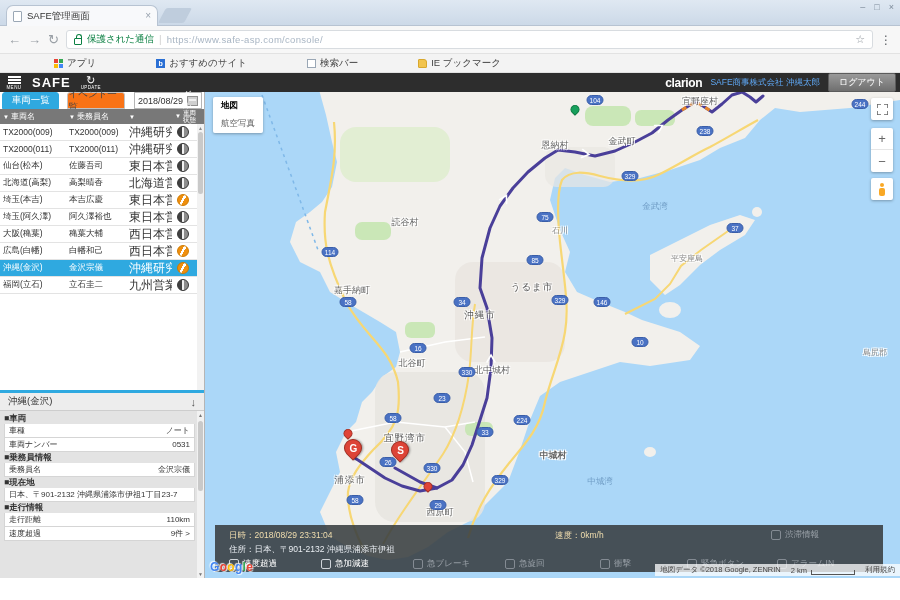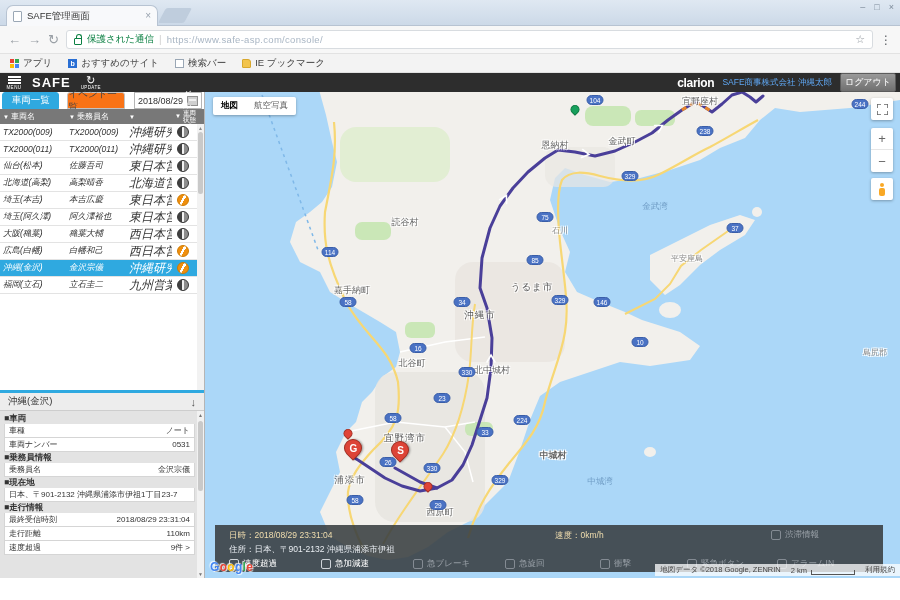--- a/index.html
+++ b/index.html
@@ -27,21 +27,21 @@
   .lock { width:8px; height:7px; border:1.5px solid #0b8043; border-radius:1px; position:relative; margin-top:3px; }
   .lock:before { content:""; position:absolute; left:1px; top:-5px; width:4px; height:4px;
     border:1.5px solid #0b8043; border-bottom:none; border-radius:3px 3px 0 0; }
   .secure { font-size:9.5px; color:#0b8043; white-space:nowrap; }
   .sep { color:#d0d0d0; font-size:10px; }
   .url { font-size:9.5px; color:#a9b6c4; letter-spacing:.3px; }
   .obx-star { margin-left:auto; font-size:11px; color:#9aa0a6; }
   .menu-dots { font-size:12px; color:#5f6368; }
   .bookmarks { position:absolute; left:0; top:54px; right:0; height:19px; background:#f3f3f3;
     border-bottom:1px solid #e0e0e0; display:flex; align-items:center; padding:0 10px; gap:16px; }
-  .bm { display:flex; align-items:center; gap:4px; font-size:9.5px; color:#444; }
+  .bm { display:flex; align-items:center; gap:4px; font-size:9.5px; color:#444;margin-left:44px; }
   .bm-ic { width:9px; height:9px; flex:none; }
   .ic-apps { display:grid; grid-template-columns:4px 4px; grid-gap:1px; }
   .ic-apps i { width:4px; height:4px; display:block; }
   .ic-bing { background:#2a6fd4; color:#fff; font-size:7px; font-weight:bold; text-align:center; line-height:9px; }
   .ic-page { background:#fff; border:1px solid #9aa7b5; }
   .ic-folder { background:#f2c44d; border:1px solid #d8a82e; border-radius:1px 3px 1px 1px; }
 
   
   .appheader { position:absolute; left:0; top:73px; right:0; height:19px; background:#2d2d2d;
     display:flex; align-items:center; padding:0 4px; color:#fff; }
@@ -49,40 +49,40 @@
   .menu-ic i { width:13px; height:2px; background:#fff; display:block; }
   .menu-ic b { font-size:4.5px; font-weight:normal; letter-spacing:.5px; }
   .logo-safe { font-size:13px; font-weight:bold; letter-spacing:1px; margin-right:10px; }
   .update-ic { display:flex; flex-direction:column; align-items:center; line-height:1; }
   .update-ic span { font-size:11px; }
   .update-ic b { font-size:4.5px; font-weight:normal; letter-spacing:.4px; }
   .hdr-right { margin-left:auto; display:flex; align-items:center; gap:8px; }
   .clarion { font-size:12px; font-weight:bold; letter-spacing:-.3px; }
   .account { font-size:8.5px; color:#5fa8f5; }
   .logout { background:linear-gradient(#9a9a9a,#6f6f6f); border:1px solid #5c5c5c; border-radius:2px;
-    color:#fff; font-size:9px; padding:2px 4px; }
+    color:#fff; font-size:9px; padding:2px 10px; }
 
   
   .sidebar { position:absolute; left:0; top:92px; width:205px; height:486px; background:#fff;
     border-right:1px solid #b5b5b5; }
   .side-tabs { position:absolute; left:0; top:0; width:100%; height:17px; display:flex; align-items:stretch;gap:6px; }
   .stab { width:65px; font-size:9.5px; display:flex; align-items:center; justify-content:center;
     background:#f97316; color:#444; border:1px solid #c2c2c2; border-radius:3px 3px 0 0; margin-left:2px; }
   .stab.active { background:#2fa9e0; color:#fff; border-color:#2fa9e0; }
   .datebox { margin-left:3px; flex:1; margin-right:2px; background:#fff; border:1px solid #b5b5b5;
     display:flex; align-items:center; justify-content:flex-end; gap:4px; padding:0 3px; font-size:9px; color:#333; }
   .cal-ic { width:11px; height:10px; background:#cfcfcf; border:1px solid #8f8f8f; position:relative; }
   .cal-ic:before { content:""; position:absolute; left:1px; top:2px; right:1px; height:2px; background:#efefef; }
   .vh-head { position:absolute; left:0; top:17px; width:100%; height:15px; background:#787878;
     display:flex; color:#fff; font-size:8px; align-items:center; }
   .vh-col { display:flex; align-items:center; gap:2px; padding-left:3px; }
   .vh-col i { font-style:normal; font-size:6px; }
   .vh-c1{width:66px;} .vh-c2{width:60px;} .vh-c3{width:46px;gap:48px;} .vh-c4{width:26px; line-height:1.05; font-size:6.5px;}
   .vlist { position:absolute; left:0; top:32px; width:100%; height:266px; background:#fff; overflow:hidden; }
-  .vrow { height:17px; display:flex; align-items:center; border-bottom:1px solid #e3e3e3; font-size:8.5px; color:#333; background:#fff;font-style:italic; }
+  .vrow { height:17px; display:flex; align-items:center; border-bottom:1px solid #e3e3e3; font-size:8.5px; color:#333; background:#fff; }
   .vrow.selected { background:#2fa9e0; color:#fff; }
   .vcell { overflow:hidden; white-space:nowrap; padding-left:3px; }
   .vcell.c1{width:66px;} .vcell.c2{width:60px;} .vcell.c3{width:46px; font-size:12px;text-align:center;}
   .status-icon { width:12px; height:12px; border-radius:50%; display:inline-block; margin-left:5px; flex:none; }
   .status-icon.gray { background:linear-gradient(90deg,#414141 0 40%,#f2f2f2 40% 58%,#8d8d8d 58%); border:1px solid #343434; }
   .status-icon.orange { background:linear-gradient(118deg,#ef8f0e 0 40%,#fff 40% 58%,#ef8f0e 58%); border:1px solid #cf7a00; }
   .vscroll { position:absolute; right:0; top:32px; width:7px; height:266px; background:#f2f2f2; }
   .vscroll .thumb { position:absolute; left:1px; right:1px; top:8px; height:62px; background:#c9c9c9; border-radius:3px; }
   .vscroll .arr { position:absolute; left:0; width:100%; text-align:center; font-size:5px; color:#8a8a8a; }
 
@@ -110,21 +110,21 @@
   .mlabel.minor { font-size:8px; color:#8a8a8a; }
   .shield { position:absolute; transform:translate(-50%,-50%); min-width:17px; height:10px; background:#4a72c4;
     border:1px solid #3a5ea8; border-radius:5px; color:#fff; font-size:6.5px; line-height:9px; text-align:center; padding:0 2px; }
   .poi-pin { position:absolute; width:9px; height:9px; border-radius:50% 50% 50% 0; transform:translate(-50%,-100%) rotate(-45deg); }
   .poi-pin.red { background:#e04438; border:1px solid #a53125; }
   .poi-pin.green { background:#17a05c; border:1px solid #0d7a42; }
   .marker { position:absolute; transform:translate(-50%,-100%); z-index:5; }
   .mpin { width:18px; height:18px; background:#dd4437; border:1px solid #9e2d22; border-radius:50% 50% 50% 0;
     transform:rotate(-45deg); display:flex; align-items:center; justify-content:center; box-shadow:1px 1px 2px rgba(0,0,0,.3); }
   .mpin span { transform:rotate(45deg); color:#fff; font-weight:bold; font-size:10px; }
-  .maptype { position:absolute; left:8px; top:5px; display:flex; box-shadow:0 1px 3px rgba(0,0,0,.3); border-radius:2px; overflow:hidden; }
+  .maptype { position:absolute; left:8px; top:5px; display:flex; box-shadow:0 1px 3px rgba(0,0,0,.3); border-radius:2px; overflow:hidden;flex-direction:column; }
   .maptype .mt { background:#fff; font-size:8.5px; padding:3px 8px; color:#666; }
   .maptype .mt.on { font-weight:bold; color:#000; }
   .ctl { position:absolute; background:#fff; border-radius:2px; box-shadow:0 1px 3px rgba(0,0,0,.3); }
   .fullscreen { right:7px; top:6px; width:22px; height:22px; display:flex; align-items:center; justify-content:center; }
   .zoomctl { right:7px; top:36px; width:22px; height:44px; }
   .zoomctl .zb { height:22px; display:flex; align-items:center; justify-content:center; font-size:13px; color:#666; }
   .zoomctl .zb:first-child { border-bottom:1px solid #e6e6e6; }
   .pegman { right:7px; top:86px; width:22px; height:22px; display:flex; align-items:center; justify-content:center; }
   .peg { position:relative; width:8px; height:13px; }
   .peg:before { content:""; position:absolute; left:2px; top:0; width:4px; height:4px; border-radius:50%; background:#f9a825; }
@@ -336,24 +336,20 @@
           <div class="drow">
             <span class="dlabel">乗務員名</span>
             <span class="dvalue">金沢宗儀</span>
           </div>
           <div class="dsec">■現在地</div>
           <div class="drow">
             <span class="dlabel">日本、〒901-2132 沖縄県浦添市伊祖1丁目23-7</span>
             <span class="dvalue"></span>
           </div>
           <div class="dsec">■走行情報</div>
-          <div class="drow">
-            <span class="dlabel">最終受信時刻</span>
-            <span class="dvalue">2018/08/29 23:31:04</span>
-          </div>
           <div class="drow">
             <span class="dlabel">走行距離</span>
             <span class="dvalue">110km</span>
           </div>
           <div class="drow">
             <span class="dlabel">速度超過</span>
             <span class="dvalue">9件 &gt;</span>
           </div>
         </div>
       <div class="dscroll">

